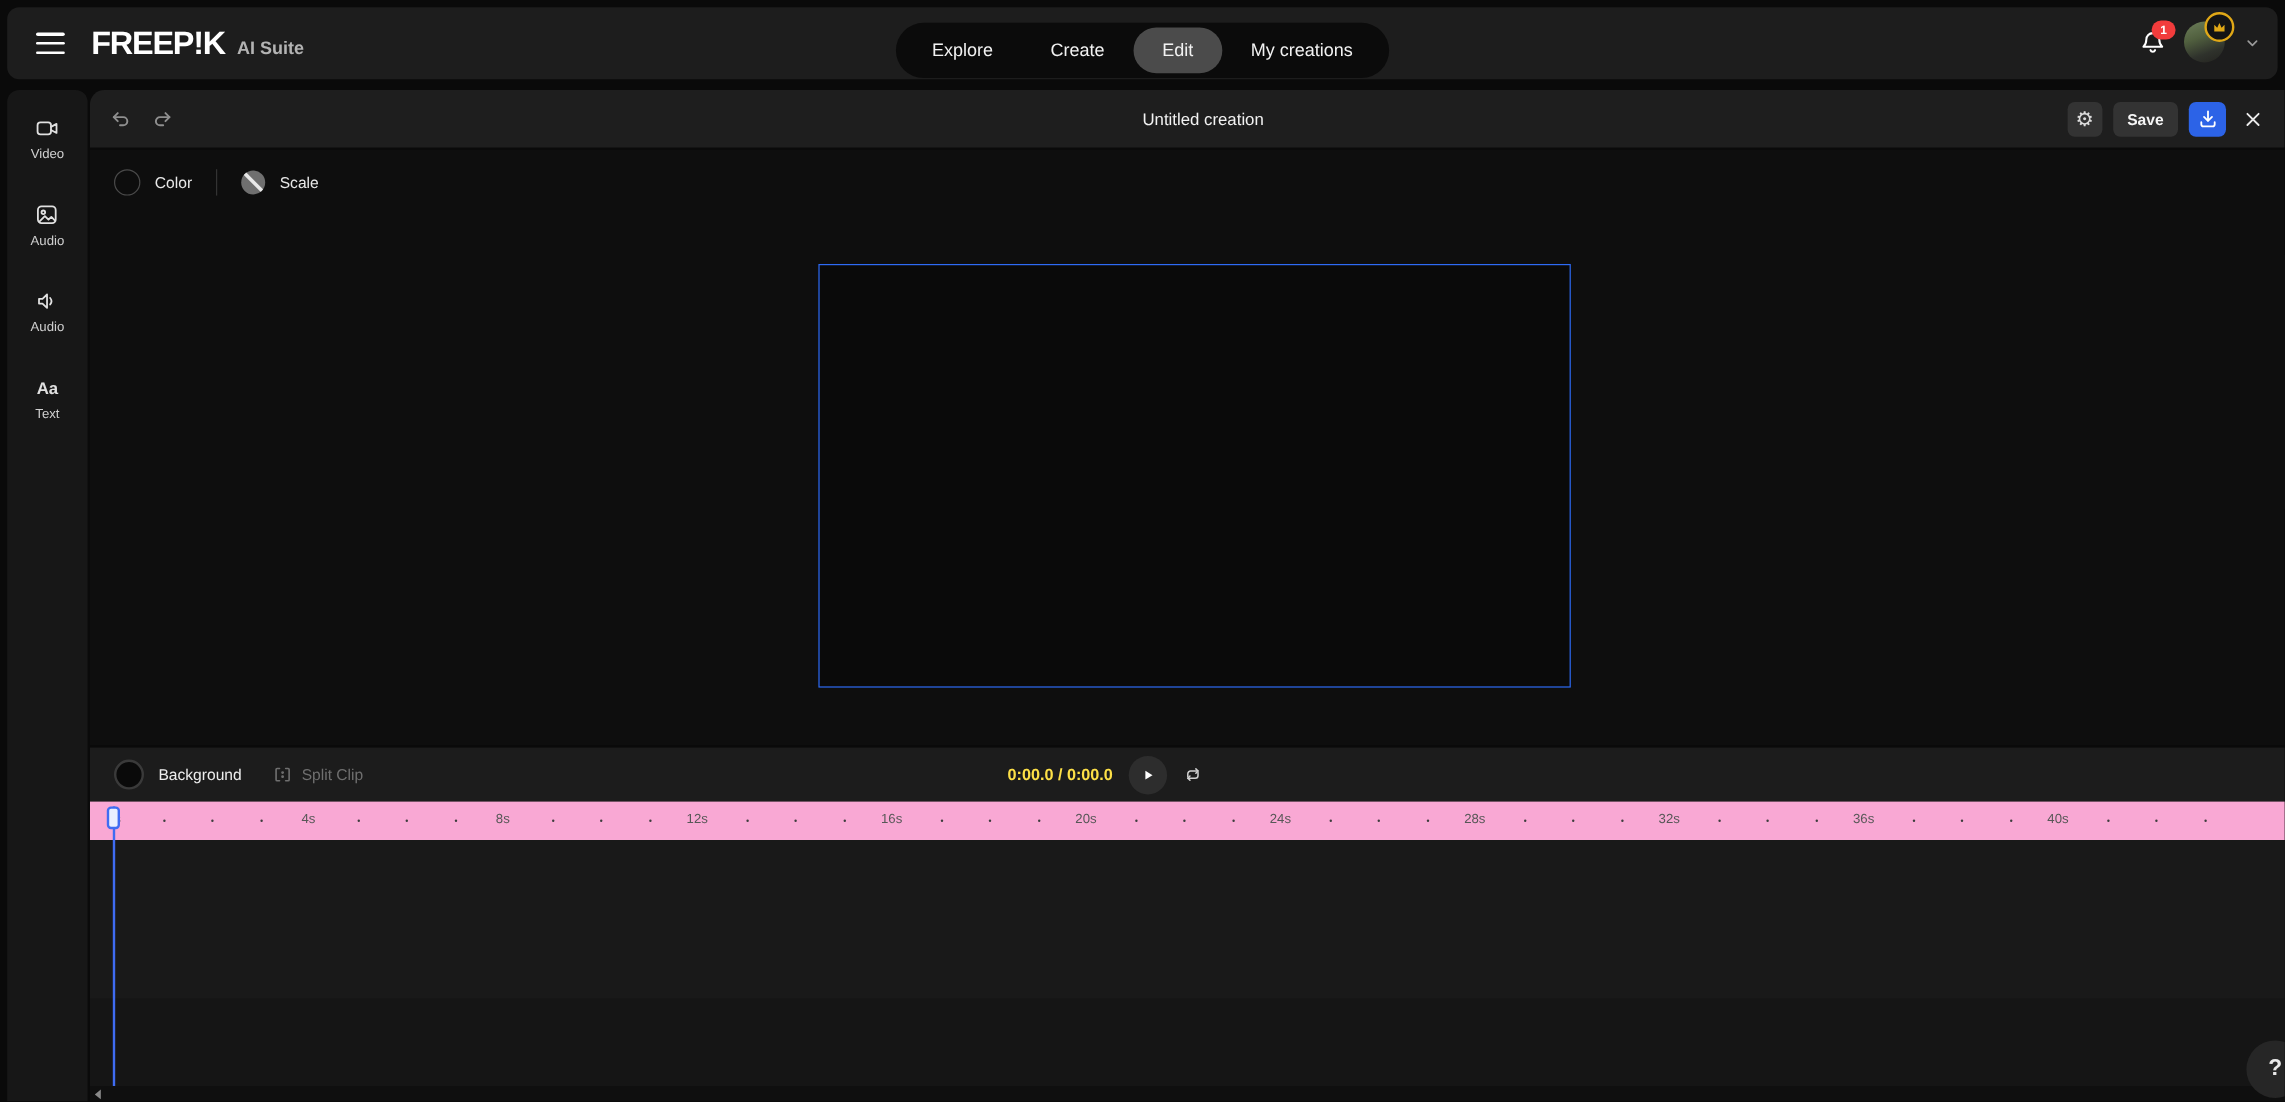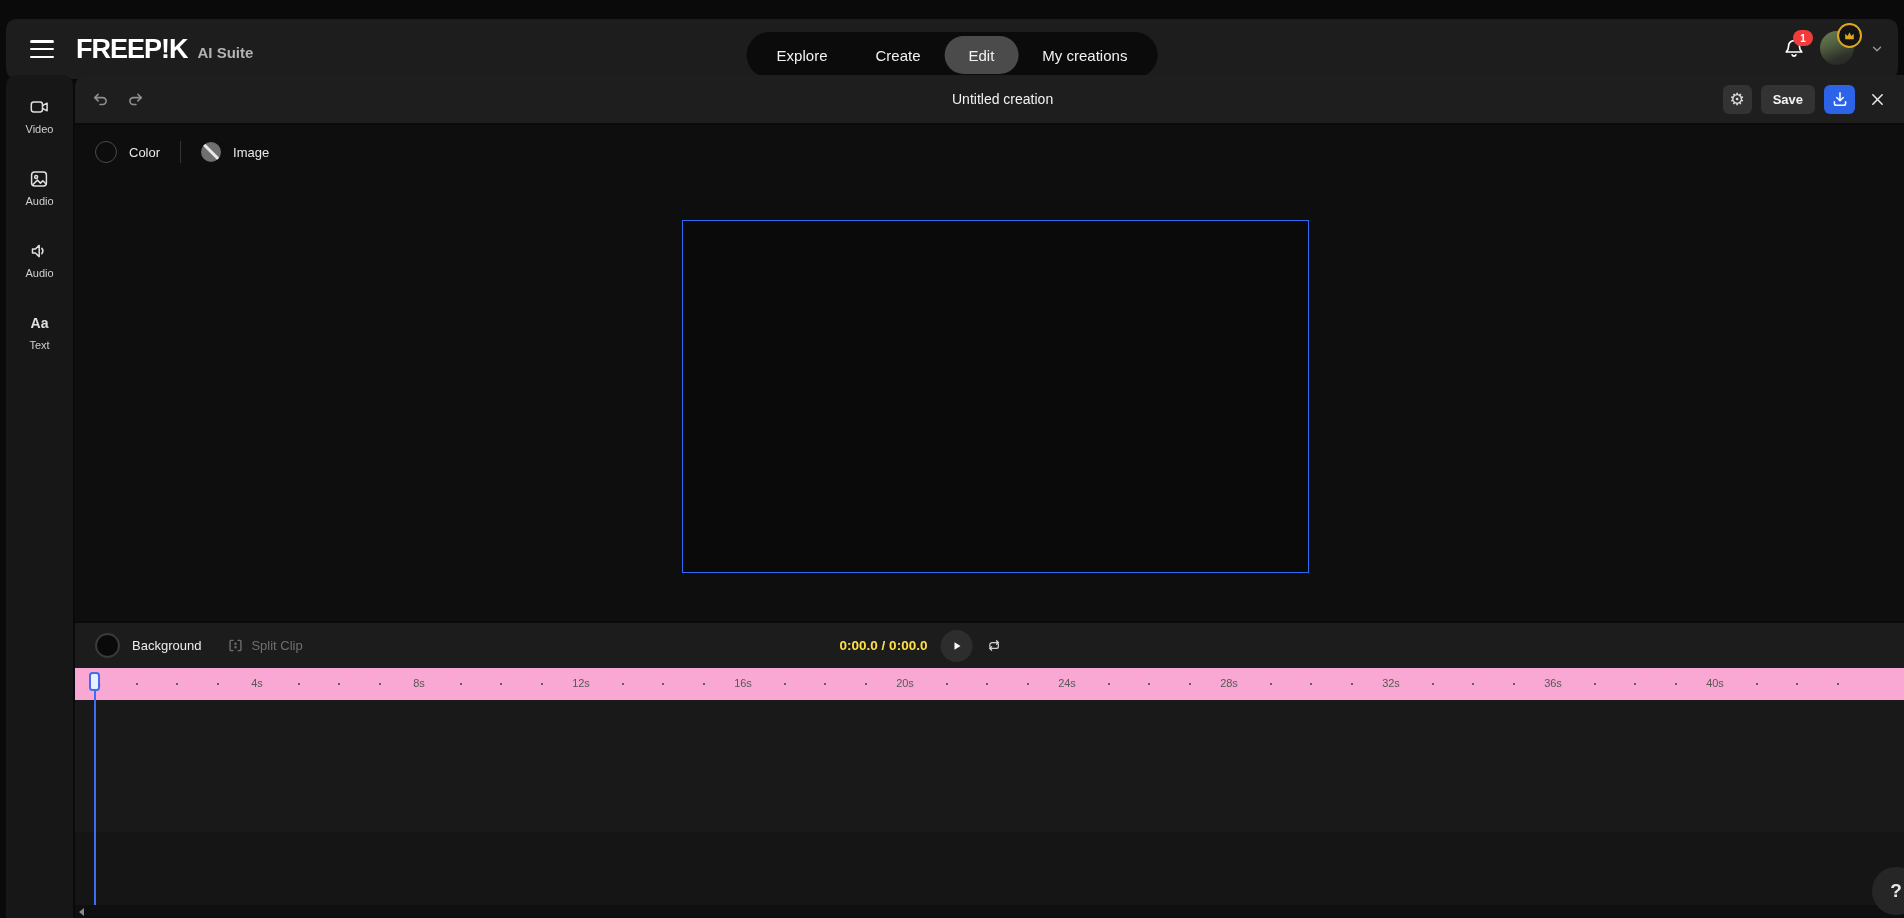--- a/index.html
+++ b/index.html
@@ -2,21 +2,21 @@
 <html><head>
 <meta charset="utf-8">
 <style>
   html,body{margin:0;padding:0;background:#0a0a0a;}
   #app{position:relative;width:1904px;height:918px;background:#0a0a0a;overflow:hidden;
        font-family:"Liberation Sans",sans-serif;color:#e8e8e8;-webkit-font-smoothing:antialiased;}
   svg{display:block;}
 
   
   .topbar{position:absolute;left:6px;top:6px;width:1892px;height:60px;background:#1d1d1d;
-          border-radius:10px;display:flex;align-items:center;margin-top:13px;}
+          border-radius:10px;display:flex;align-items:center;}
   .hamburger{margin-left:24px;width:24px;height:18px;display:flex;flex-direction:column;
              justify-content:space-between;cursor:pointer;}
   .hamburger span{height:2.5px;background:#fff;border-radius:2px;}
   .brand{display:flex;align-items:baseline;margin-left:22px;cursor:pointer;}
   .logo{font-size:27px;font-weight:700;letter-spacing:-1px;color:#fff;}
   .suite{font-size:15px;font-weight:700;color:#b3b3b3;margin-left:10px;}
   .nav-pills{position:absolute;left:50%;top:13px;transform:translateX(-50%);height:46px;
              background:#0b0b0b;border-radius:23px;display:flex;align-items:center;padding:0 6px;text-align:center;}
   .nav-tab{height:38px;display:flex;align-items:center;padding:0 24px;border-radius:19px;
            font-size:15px;color:#f2f2f2;cursor:pointer;white-space:nowrap;}
@@ -231,21 +231,21 @@
       </div>
     </div>
   </div>
 
   <div class="canvas">
     <div class="props">
       <div class="color-swatch"></div>
       <span class="prop-lbl">Color</span>
       <div class="prop-div"></div>
       <div class="stroke-swatch"></div>
-      <span class="prop-lbl">Image</span>
+      <span class="prop-lbl">Scale</span>
     </div>
     <div class="selection"></div>
   </div>
 
   <div class="timeline">
     <div class="tl-toolbar">
       <div class="tl-left">
         <div class="bg-swatch"></div>
         <span class="tl-lbl">Background</span>
         <div class="splitclip">

